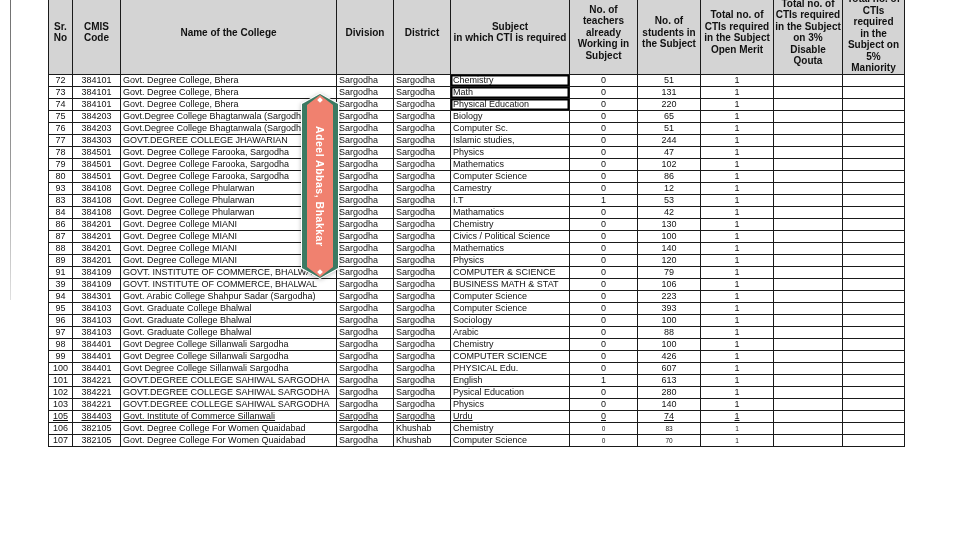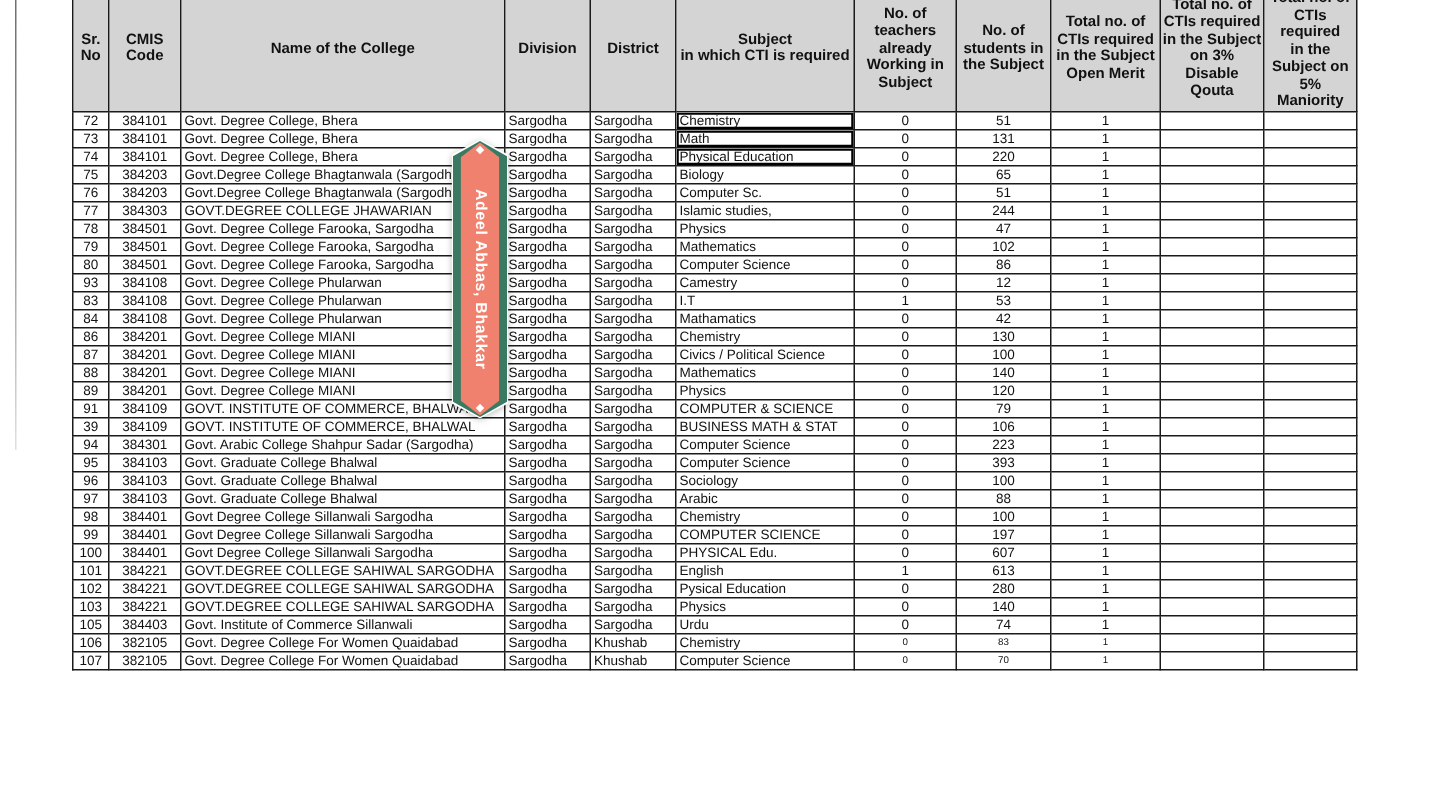--- a/index.html
+++ b/index.html
@@ -51,21 +51,21 @@
     line-height: 11px;
     white-space: nowrap;
     padding: 0 2px;
     color: #111;
     vertical-align: middle;
   }
   td.col-sr, td.col-cmis, td.col-teachers, td.col-students,
   td.col-open_merit, td.col-disable_3pct, td.col-minority_5pct { text-align: center; }
   td.col-name, td.col-division, td.col-district, td.col-subject { text-align: left; }
   td.boxed { box-shadow: inset 0 0 0 1.5px #000; }
-  tr.u-row td { }
+  tr.u-row td { text-decoration: underline; }
   td.u-text { text-decoration: underline; }
   tr.small-nums td.col-teachers,
   tr.small-nums td.col-students,
   tr.small-nums td.col-open_merit { font-size: 6.5px; }
 
   
   #ribbon {
     position: absolute;
     left: 301px; top: 93px;
     width: 38px; height: 186px;
@@ -455,21 +455,21 @@
             <td class="col-minority_5pct"></td>
           </tr>
           <tr>
             <td class="col-sr">99</td>
             <td class="col-cmis">384401</td>
             <td class="col-name">Govt Degree College Sillanwali Sargodha</td>
             <td class="col-division">Sargodha</td>
             <td class="col-district">Sargodha</td>
             <td class="col-subject">COMPUTER SCIENCE</td>
             <td class="col-teachers">0</td>
-            <td class="col-students">197</td>
+            <td class="col-students">426</td>
             <td class="col-open_merit">1</td>
             <td class="col-disable_3pct"></td>
             <td class="col-minority_5pct"></td>
           </tr>
           <tr>
             <td class="col-sr">100</td>
             <td class="col-cmis">384401</td>
             <td class="col-name">Govt Degree College Sillanwali Sargodha</td>
             <td class="col-division">Sargodha</td>
             <td class="col-district">Sargodha</td>

